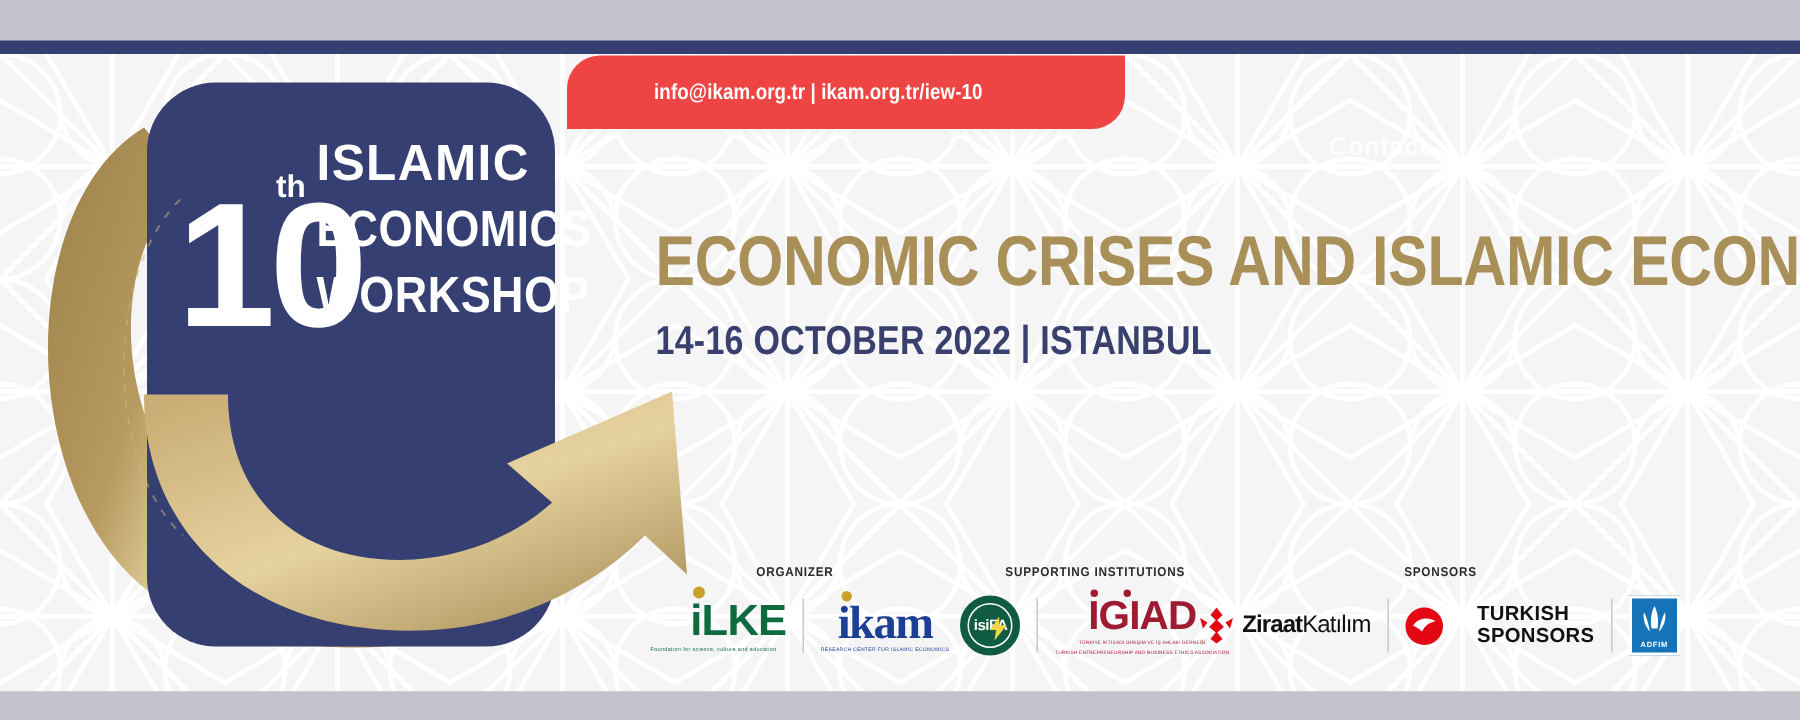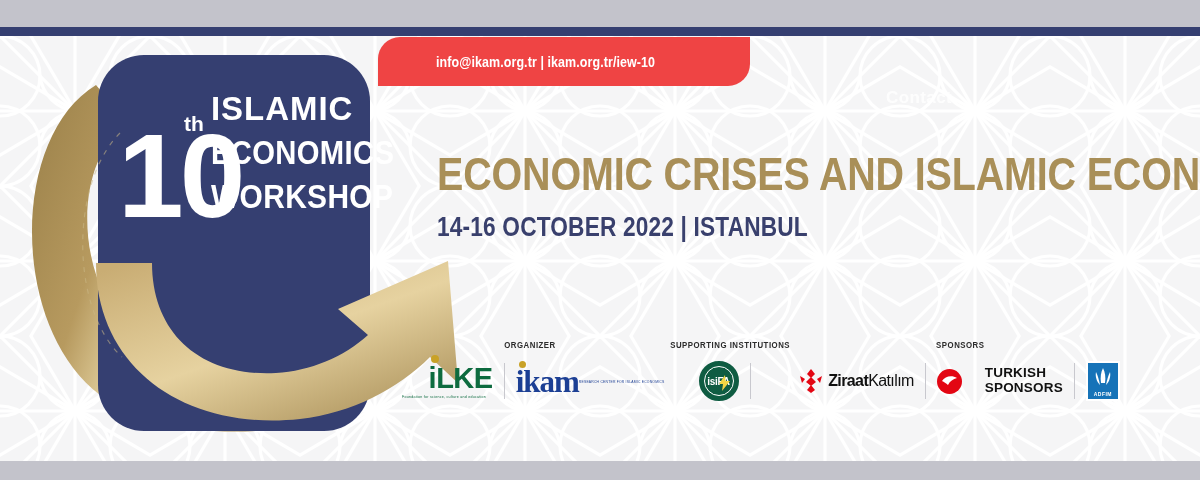--- a/index.html
+++ b/index.html
@@ -67,21 +67,21 @@
   .subline {
     margin-top:14px;
     color:#39406d; font-size:27px; font-weight:700; letter-spacing:.2px;
     white-space:nowrap;
     font-family:"Liberation Sans Narrow","Liberation Sans", sans-serif;
     transform:scaleX(.84); transform-origin:left top;
   }
 
   
   .logo-strip {
-    position:absolute; left:430px; top:340px; width:660px; height:75px;
+    position:absolute; left:430px; top:376px; width:660px; height:75px;
     display:flex; align-items:flex-start;
   }
   .logo-group { display:flex; flex-direction:column; align-items:center; }
   .group-title {
     font-size:8.5px; font-weight:700; color:#2b2b2b; letter-spacing:.55px;
     margin-bottom:9px; white-space:nowrap;
     font-family:"Liberation Sans Narrow","Liberation Sans", sans-serif;
     transform:scaleX(.92);
   }
   .group-logos { display:flex; align-items:center; height:44px; }
@@ -98,21 +98,21 @@
   .ilke-dot {
     position:absolute; left:2px; top:-9px; width:8px; height:8px;
     border-radius:50%; background:#c9a227;
   }
   .ilke-sub {
     font-size:3.6px; color:#0d6b3f; letter-spacing:.25px; margin-top:2px;
     white-space:nowrap; font-family:"Liberation Sans", sans-serif;
   }
 
   
-  .ikam { position:relative; display:flex; flex-direction:row; align-items:center; }
+  .ikam { position:relative; display:flex; flex-direction:column; align-items:center; }
   .ikam-word {
     font-size:31px; font-weight:700; color:#1c3f94; letter-spacing:-1px;
     line-height:1; font-family:"Liberation Serif", serif; position:relative;
   }
   .ikam-dot {
     position:absolute; left:3px; top:-5px; width:7px; height:7px;
     border-radius:50%; background:#c9a227;
   }
   .ikam-sub {
     font-size:3.4px; color:#1c3f94; letter-spacing:.2px; margin-top:1px;
@@ -319,20 +319,25 @@
         <div class="isifam">
           <span class="isifam-ring"></span>
           <span class="isifam-word">isiFA</span>
           <svg class="isifam-bolt" viewBox="0 0 11 16">
             <path d="M6 0 L0 9 H4 L3 16 L11 6 H6.5 Z" fill="#f2d544"></path>
           </svg>
         </div>
 
         <div class="divider"></div>
 
+        <div class="igiad">
+          <div class="igiad-word">IGIAD<span class="igiad-dot1"></span><span class="igiad-dot2"></span></div>
+          <div class="igiad-sub">TÜRKİYE İKTİSADİ GİRİŞİM VE İŞ AHLAKI DERNEĞİ</div>
+          <div class="igiad-sub">TURKISH ENTREPRENEURSHIP AND BUSINESS ETHICS ASSOCIATION</div>
+        </div>
       </div>
     </div>
 
     <div class="logo-group" style="width:260px;">
       <div class="group-title">SPONSORS</div>
       <div class="group-logos">
 
         <div class="ziraat">
           <svg class="ziraat-mark" viewBox="0 0 22 24">
             <g fill="#e30613">

